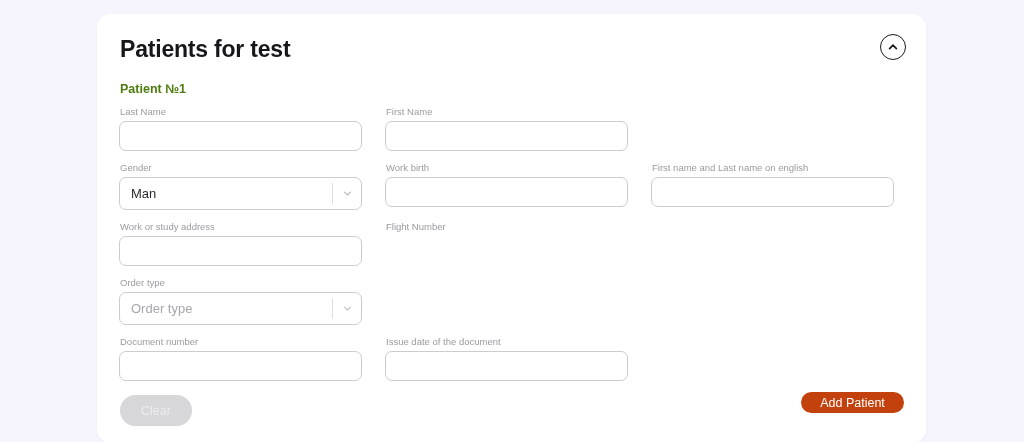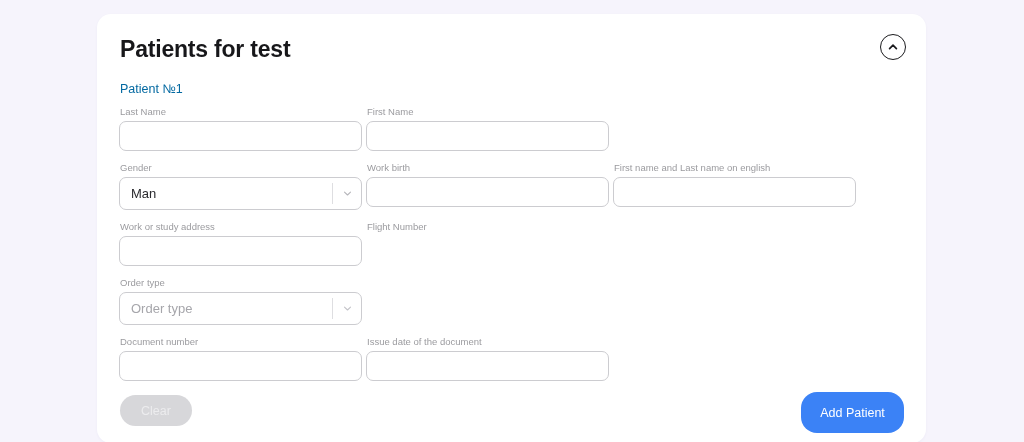--- a/index.html
+++ b/index.html
@@ -64,32 +64,32 @@
     justify-content: center;
     cursor: pointer;
     padding: 0;
   }
   .collapse-btn svg { display: block; }
 
   .section-title {
     margin-top: 19px;
     margin-left: 1px;
     font-size: 12.5px;
-    font-weight: 400;
-    color: #0369a1;
+    font-weight: 700;
+    color: #4d7c0f;
   }
 
   
   .form {
     margin-top: 9px;
   }
 
   .form-row {
     display: flex;
-    gap: 4px;
+    gap: 23px;
     margin-bottom: 10px;
   }
 
   .field {
     width: 243px;
     flex: 0 0 243px;
   }
   .field.empty { visibility: hidden; }
 
   .field-label {
@@ -180,22 +180,22 @@
     height: 31px;
     background: #d7d7da;
     color: #ececee;
   }
 
   .btn-add {
     position: absolute;
     right: -8px;
     top: -3px;
     width: 103px;
-    height: 41px;
-    background: #3b82f6;
+    height: 21px;
+    background: #c2410c;
     color: #ffffff;
   }
 </style>
 </head>
 <body>
 
 <div class="page">
 
   <div class="card">
     <div class="card-inner">

